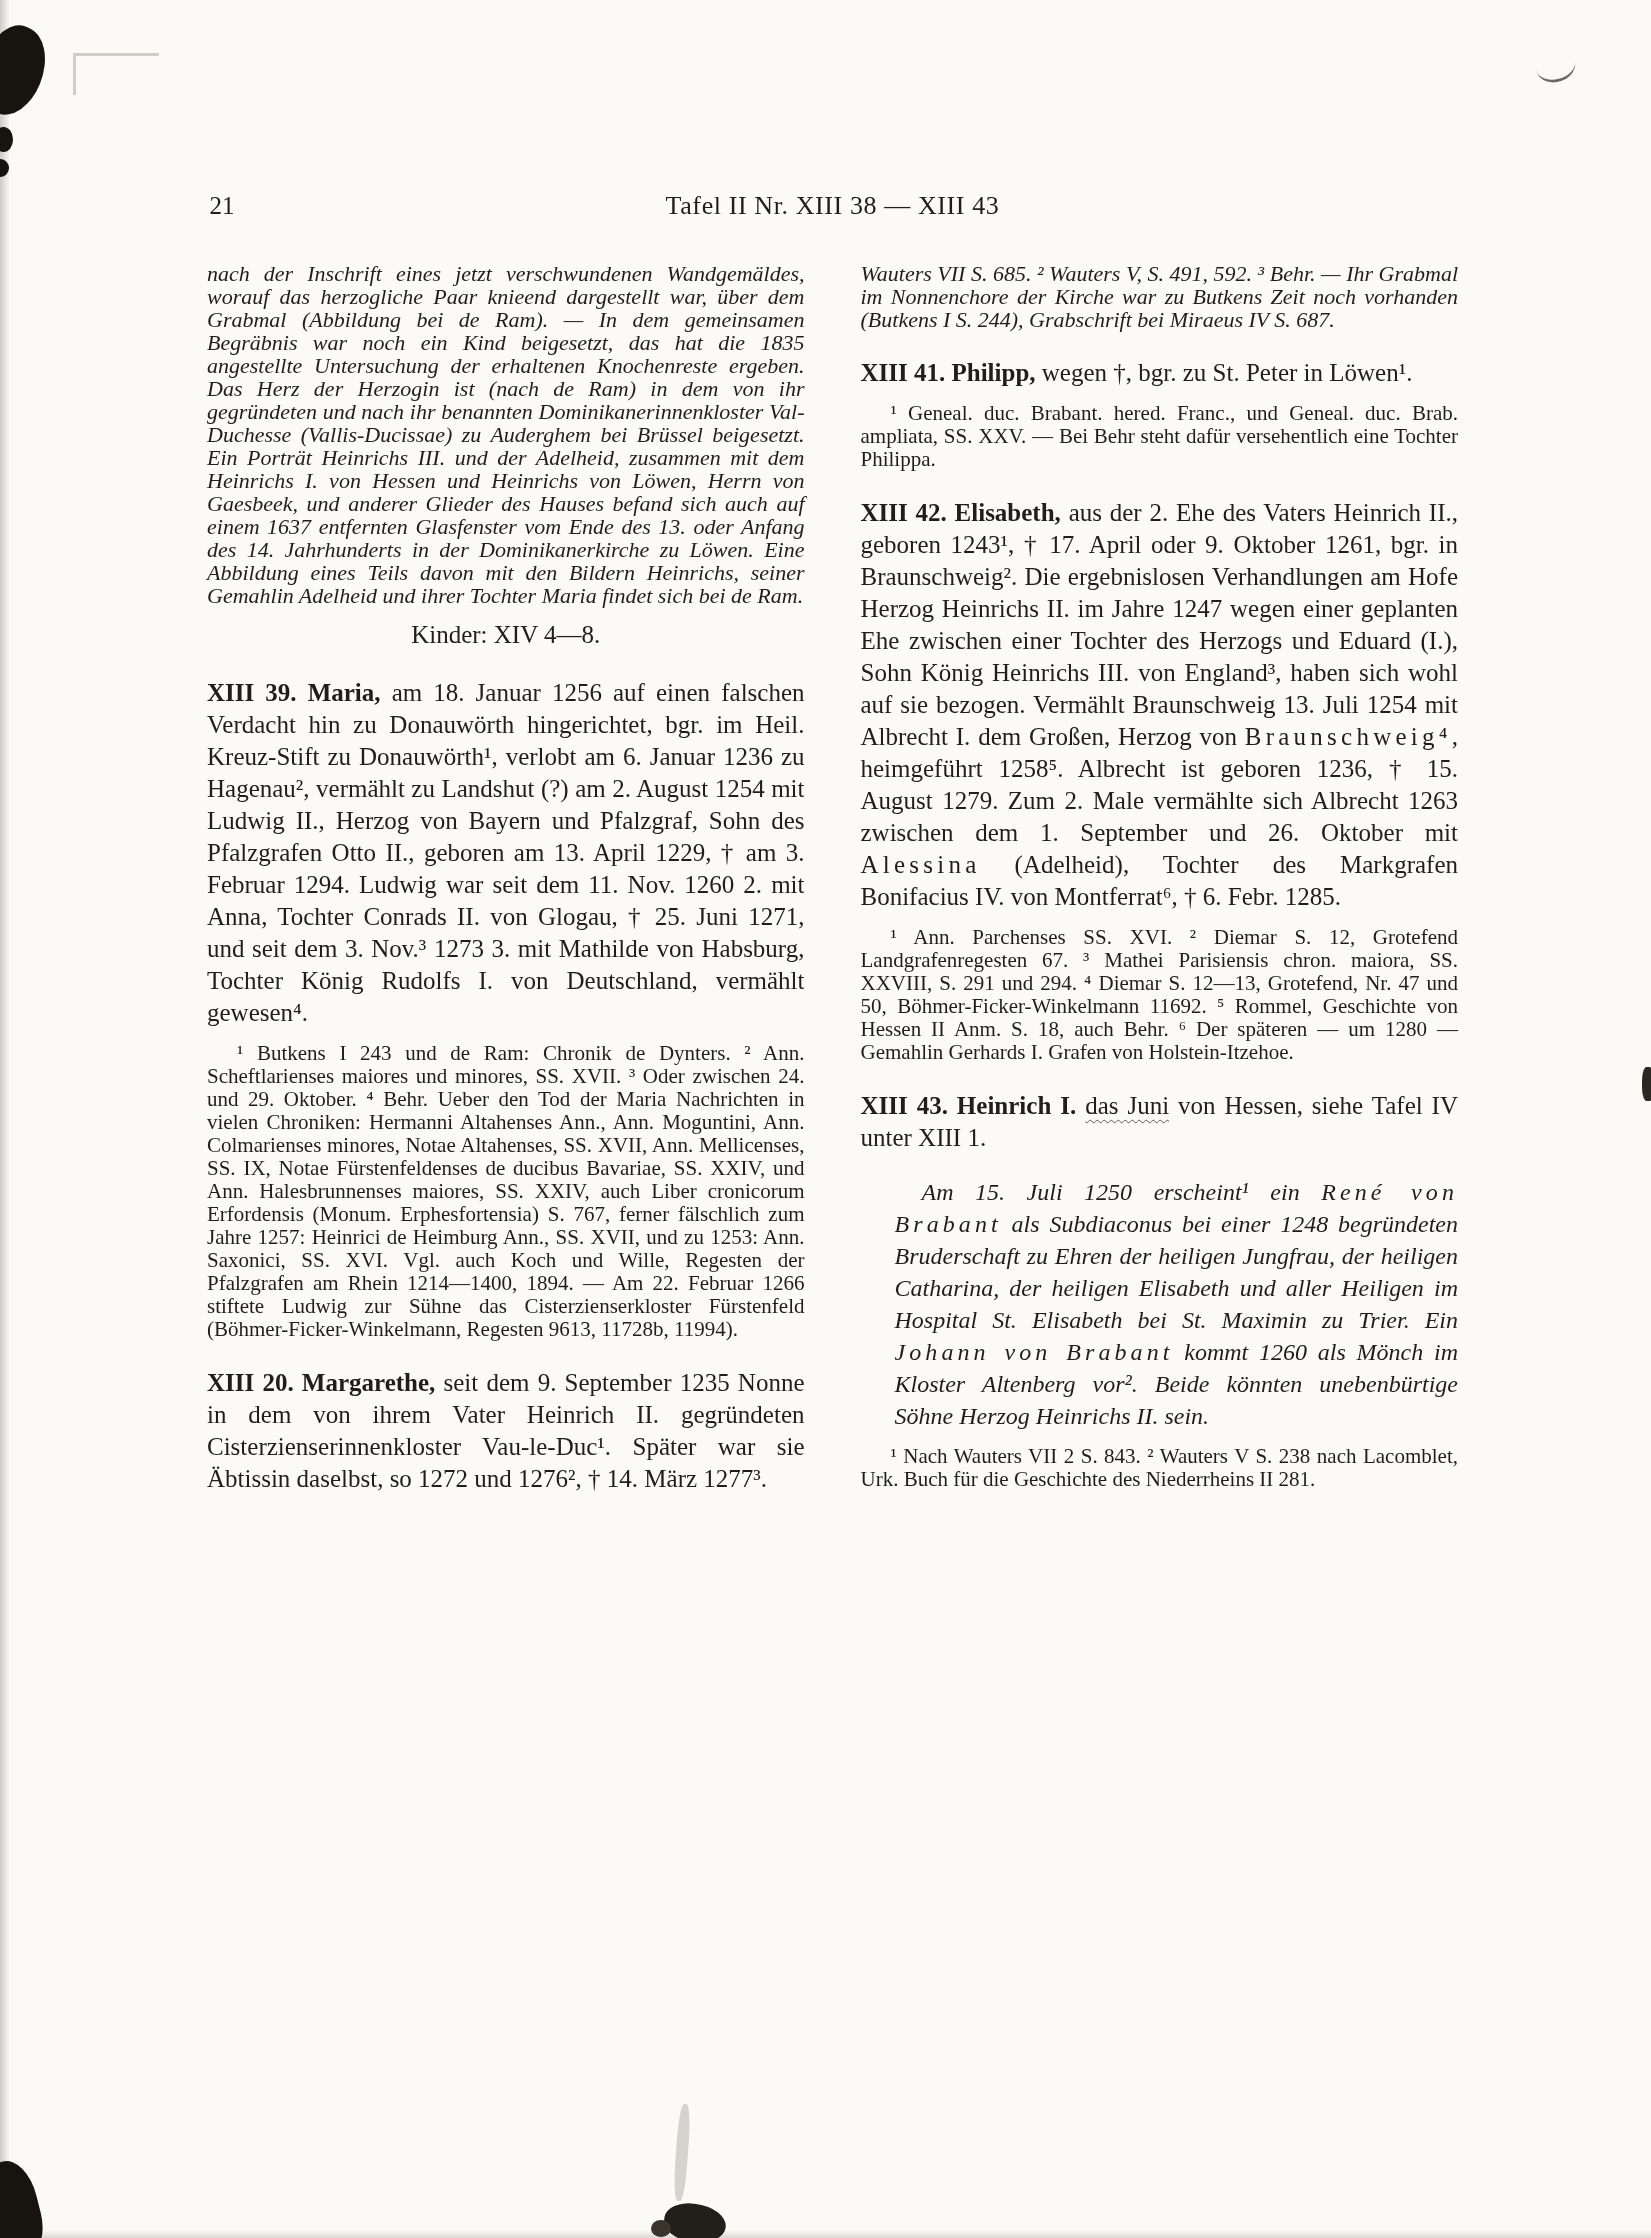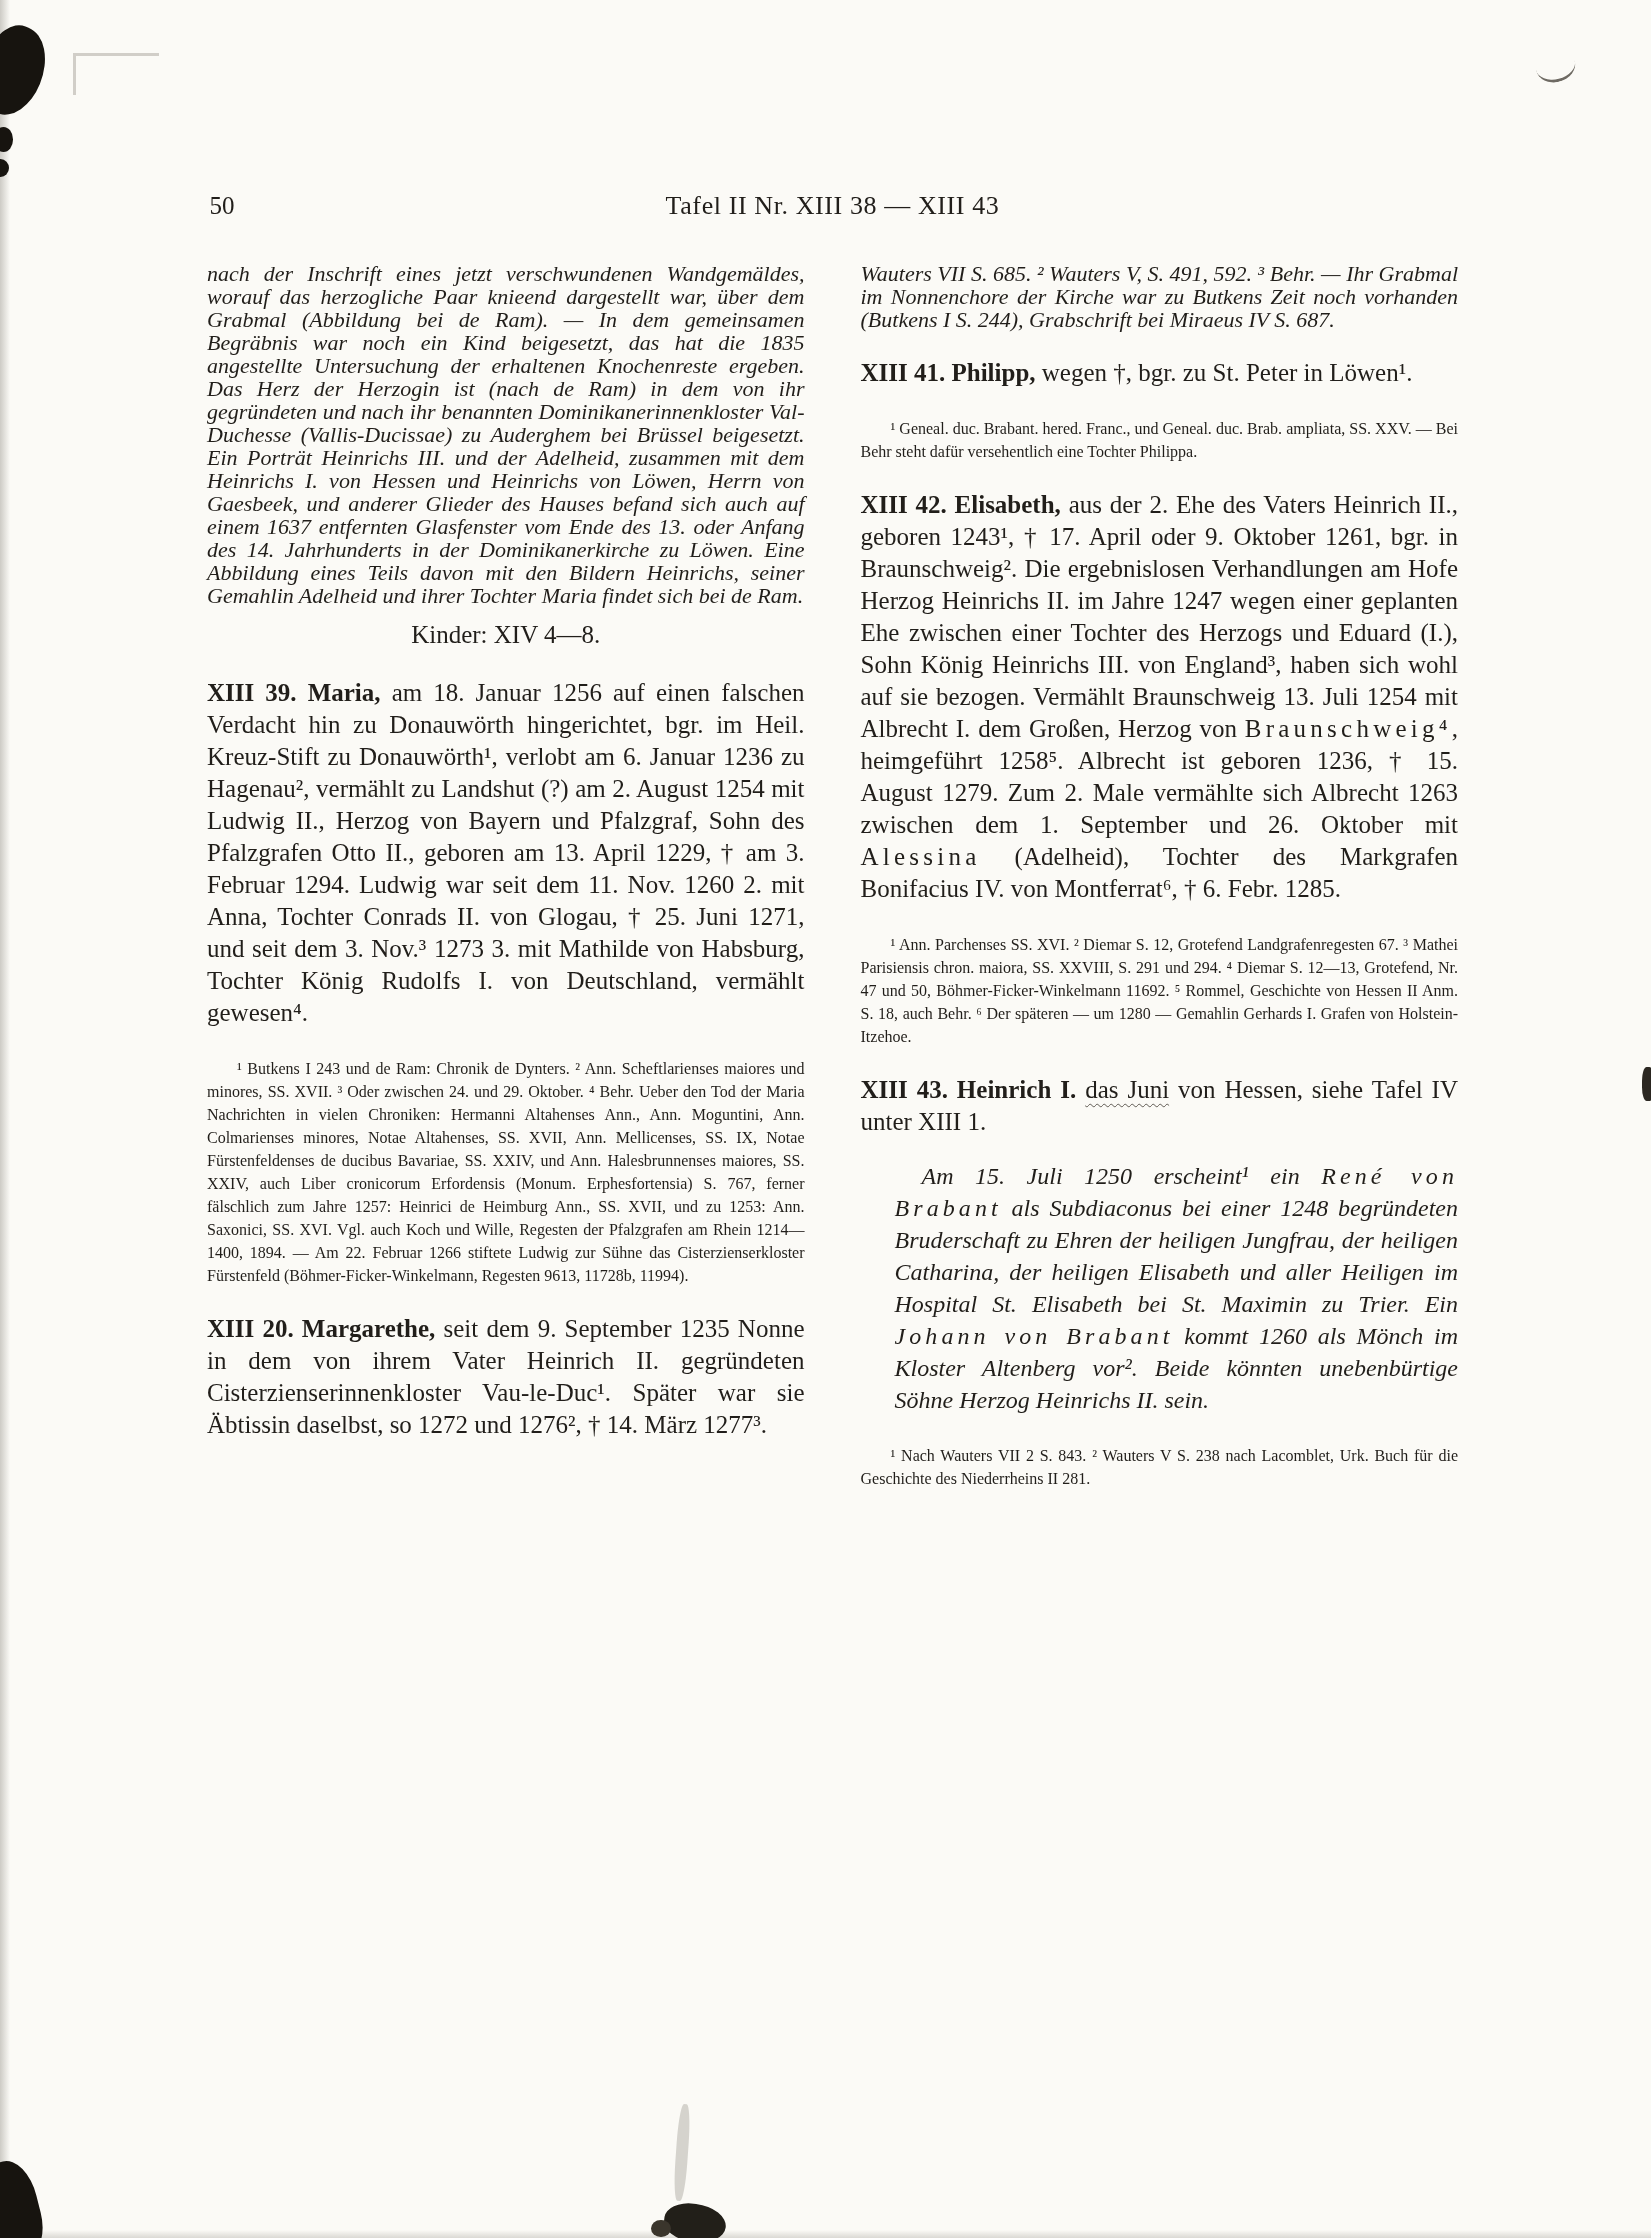--- a/index.html
+++ b/index.html
@@ -35,21 +35,21 @@
   .header{position:absolute;left:207px;top:190px;width:1251px;height:32px;}
   .page-number{position:absolute;left:2.6px;top:0;font-size:25px;line-height:31px;}
   .header-title{position:absolute;left:0;top:0;width:100%;text-align:center;
     font-size:26px;line-height:31px;letter-spacing:0.6px;}
 
   .cols{position:absolute;left:207px;top:262px;width:1251px;display:flex;gap:56px;}
   .col{width:598px;}
 
   .blk{margin:0;text-align:justify;}
   .blk-cont{font-size:22px;line-height:23px;font-style:italic;}
-  .blk-footnote{font-size:16px;line-height:23px;text-indent:30px;margin-top:28px;}
+  .blk-footnote{font-size:21px;line-height:23px;text-indent:30px;margin-top:13px;}
   .blk-entry{font-size:25px;line-height:32px;margin-top:26px;}
   .blk-center{font-size:25px;line-height:32px;text-align:center;margin-top:12px;}
   .blk-italic{font-size:24px;line-height:32px;font-style:italic;margin:22px 0 0 34px;text-indent:27px;}
 
   .seg-bold{font-weight:700;}
   .seg-spaced{letter-spacing:.17em;}
   .seg-wavy{text-decoration:underline;text-decoration-style:wavy;
     text-decoration-color:rgba(72,66,58,.85);text-decoration-thickness:1.3px;text-underline-offset:5.2px;}
 </style>
 </head>
@@ -65,21 +65,21 @@
   <div class="artifact art-edge-tl-2"></div>
   <div class="artifact art-fold-tl"></div>
   <div class="artifact art-tilde-tr"></div>
   <div class="artifact art-edge-r"></div>
   <div class="artifact art-corner-bl"></div>
   <div class="artifact art-smudge-b1"></div>
   <div class="artifact art-smudge-b2"></div>
   <div class="artifact art-streak-b"></div>
 
   <div class="header">
-    <span class="page-number">50</span>
+    <span class="page-number">21</span>
     <div class="header-title">Tafel II Nr. XIII 38 — XIII 43</div>
   </div>
 
   <div class="cols">
     <div class="col">
         <p class="blk blk-cont"><span class="seg">nach der Inschrift eines jetzt verschwundenen Wandgemäldes, worauf das herzogliche Paar knieend dargestellt war, über dem Grabmal (Abbildung bei de Ram). — In dem gemeinsamen Begräbnis war noch ein Kind beigesetzt, das hat die 1835 angestellte Untersuchung der erhaltenen Knochenreste ergeben. Das Herz der Herzogin ist (nach de Ram) in dem von ihr gegründeten und nach ihr benannten Dominikanerinnenkloster Val-Duchesse (Vallis-Ducissae) zu Auderghem bei Brüssel beigesetzt. Ein Porträt Heinrichs III. und der Adelheid, zusammen mit dem Heinrichs I. von Hessen und Heinrichs von Löwen, Herrn von Gaesbeek, und anderer Glieder des Hauses befand sich auch auf einem 1637 entfernten Glasfenster vom Ende des 13. oder Anfang des 14. Jahrhunderts in der Dominikanerkirche zu Löwen. Eine Abbildung eines Teils davon mit den Bildern Heinrichs, seiner Gemahlin Adelheid und ihrer Tochter Maria findet sich bei de Ram.</span></p>
         <p class="blk blk-center"><span class="seg">Kinder: XIV 4—8.</span></p>
         <p class="blk blk-entry"><span class="seg seg-bold">XIII 39. Maria,</span><span class="seg"> am 18. Januar 1256 auf einen falschen Verdacht hin zu Donauwörth hingerichtet, bgr. im Heil. Kreuz-Stift zu Donauwörth¹, verlobt am 6. Januar 1236 zu Hagenau², vermählt zu Landshut (?) am 2. August 1254 mit Ludwig II., Herzog von Bayern und Pfalzgraf, Sohn des Pfalzgrafen Otto II., geboren am 13. April 1229, † am 3. Februar 1294. Ludwig war seit dem 11. Nov. 1260 2. mit Anna, Tochter Conrads II. von Glogau, † 25. Juni 1271, und seit dem 3. Nov.³ 1273 3. mit Mathilde von Habsburg, Tochter König Rudolfs I. von Deutschland, vermählt gewesen⁴.</span></p>
         <p class="blk blk-footnote"><span class="seg">¹ Butkens I 243 und de Ram: Chronik de Dynters. ² Ann. Scheftlarienses maiores und minores, SS. XVII. ³ Oder zwischen 24. und 29. Oktober. ⁴ Behr. Ueber den Tod der Maria Nachrichten in vielen Chroniken: Hermanni Altahenses Ann., Ann. Moguntini, Ann. Colmarienses minores, Notae Altahenses, SS. XVII, Ann. Mellicenses, SS. IX, Notae Fürstenfeldenses de ducibus Bavariae, SS. XXIV, und Ann. Halesbrunnenses maiores, SS. XXIV, auch Liber cronicorum Erfordensis (Monum. Erphesfortensia) S. 767, ferner fälschlich zum Jahre 1257: Heinrici de Heimburg Ann., SS. XVII, und zu 1253: Ann. Saxonici, SS. XVI. Vgl. auch Koch und Wille, Regesten der Pfalzgrafen am Rhein 1214—1400, 1894. — Am 22. Februar 1266 stiftete Ludwig zur Sühne das Cisterzienserkloster Fürstenfeld (Böhmer-Ficker-Winkelmann, Regesten 9613, 11728b, 11994).</span></p>
         <p class="blk blk-entry"><span class="seg seg-bold">XIII 20. Margarethe,</span><span class="seg"> seit dem 9. September 1235 Nonne in dem von ihrem Vater Heinrich II. gegründeten Cisterzienserinnenkloster Vau-le-Duc¹. Später war sie Äbtissin daselbst, so 1272 und 1276², † 14. März 1277³.</span></p>

